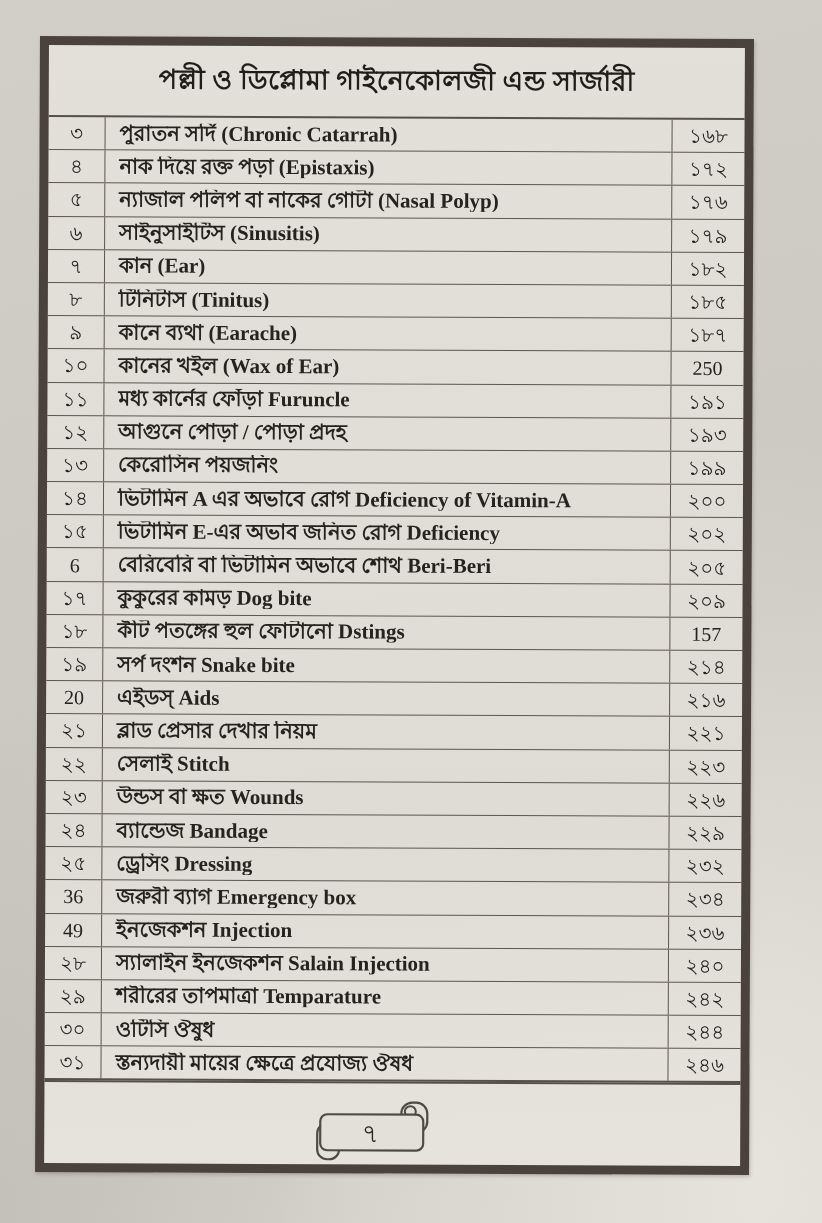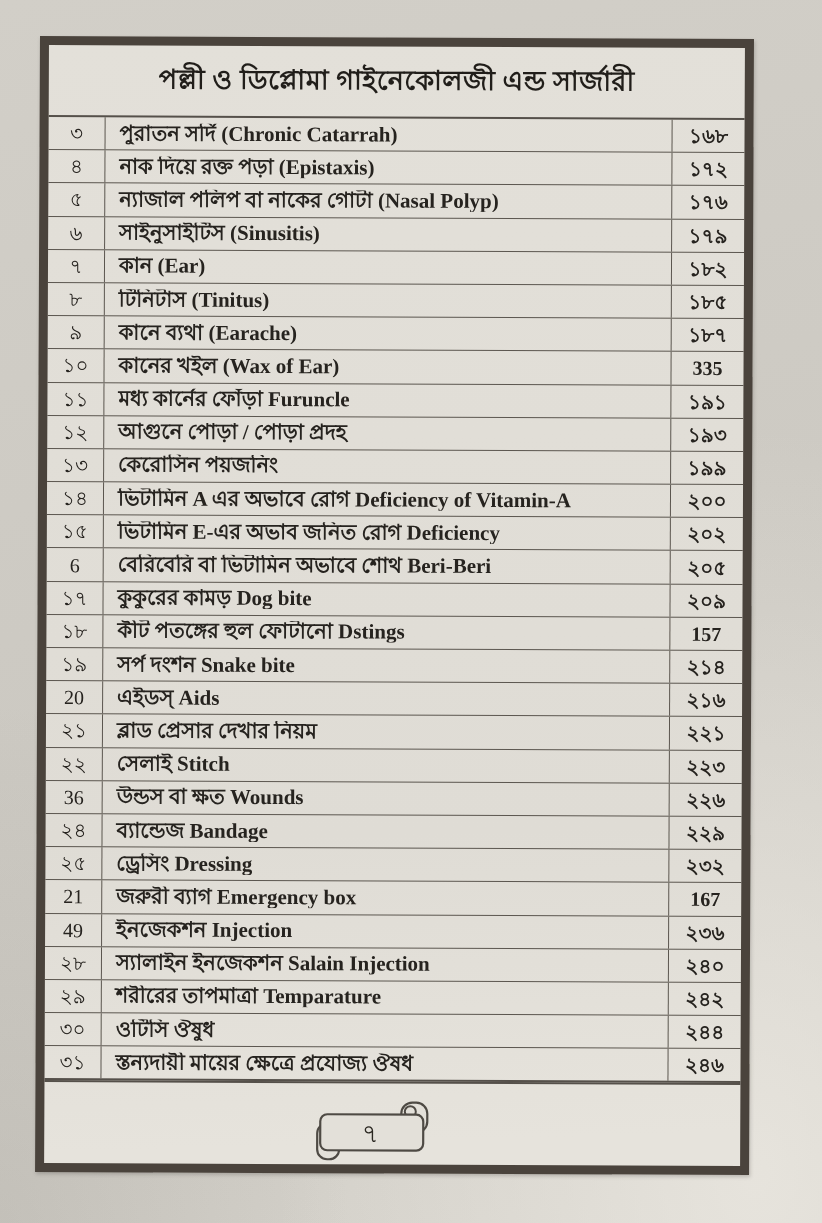--- a/index.html
+++ b/index.html
@@ -38,21 +38,21 @@
     display:flex;align-items:center;justify-content:center;
     font-weight:400;font-size:20px;
   }
   .cell-title{
     flex:1;padding:0 8px 0 14px;white-space:nowrap;overflow:hidden;
   }
   .cell-page{
     width:72px;flex:0 0 72px;text-align:center;
     border-left:1.5px solid #5b564f;align-self:stretch;
     display:flex;align-items:center;justify-content:center;
-    font-weight:700;font-size:20px;
+    font-weight:400;font-size:20px;
   }
   .footer-area{
     position:absolute;left:0;right:0;bottom:2px;height:64px;
     display:flex;align-items:center;justify-content:center;
   }
   .scroll-ornament{
     width:150px;height:62px;margin-left:-38px;
   }
   .scroll-page-num{
     font-size:26px;font-weight:400;fill:#2a2721;
@@ -99,21 +99,21 @@
     <div class="cell-page">১৮৫</div>
   </div>
         <div class="toc-row">
     <div class="cell-serial">৯</div>
     <div class="cell-title">কানে ব্যথা (Earache)</div>
     <div class="cell-page">১৮৭</div>
   </div>
         <div class="toc-row">
     <div class="cell-serial">১০</div>
     <div class="cell-title">কানের খইল (Wax of Ear)</div>
-    <div class="cell-page">335</div>
+    <div class="cell-page">250</div>
   </div>
         <div class="toc-row">
     <div class="cell-serial">১১</div>
     <div class="cell-title">মধ্য কার্নের ফোঁড়া Furuncle</div>
     <div class="cell-page">১৯১</div>
   </div>
         <div class="toc-row">
     <div class="cell-serial">১২</div>
     <div class="cell-title">আগুনে পোড়া / পোড়া প্রদহ</div>
     <div class="cell-page">১৯৩</div>
@@ -162,38 +162,38 @@
     <div class="cell-serial">২১</div>
     <div class="cell-title">ব্লাড প্রেসার দেখার নিয়ম</div>
     <div class="cell-page">২২১</div>
   </div>
         <div class="toc-row">
     <div class="cell-serial">২২</div>
     <div class="cell-title">সেলাই Stitch</div>
     <div class="cell-page">২২৩</div>
   </div>
         <div class="toc-row">
-    <div class="cell-serial">36</div>
+    <div class="cell-serial">২৩</div>
     <div class="cell-title">উন্ডস বা ক্ষত Wounds</div>
     <div class="cell-page">২২৬</div>
   </div>
         <div class="toc-row">
     <div class="cell-serial">২৪</div>
     <div class="cell-title">ব্যান্ডেজ Bandage</div>
     <div class="cell-page">২২৯</div>
   </div>
         <div class="toc-row">
     <div class="cell-serial">২৫</div>
     <div class="cell-title">ড্রেসিং Dressing</div>
     <div class="cell-page">২৩২</div>
   </div>
         <div class="toc-row">
-    <div class="cell-serial">21</div>
+    <div class="cell-serial">36</div>
     <div class="cell-title">জরুরী ব্যাগ Emergency box</div>
-    <div class="cell-page">167</div>
+    <div class="cell-page">২৩৪</div>
   </div>
         <div class="toc-row">
     <div class="cell-serial">49</div>
     <div class="cell-title">ইনজেকশন Injection</div>
     <div class="cell-page">২৩৬</div>
   </div>
         <div class="toc-row">
     <div class="cell-serial">২৮</div>
     <div class="cell-title">স্যালাইন ইনজেকশন Salain Injection</div>
     <div class="cell-page">২৪০</div>

